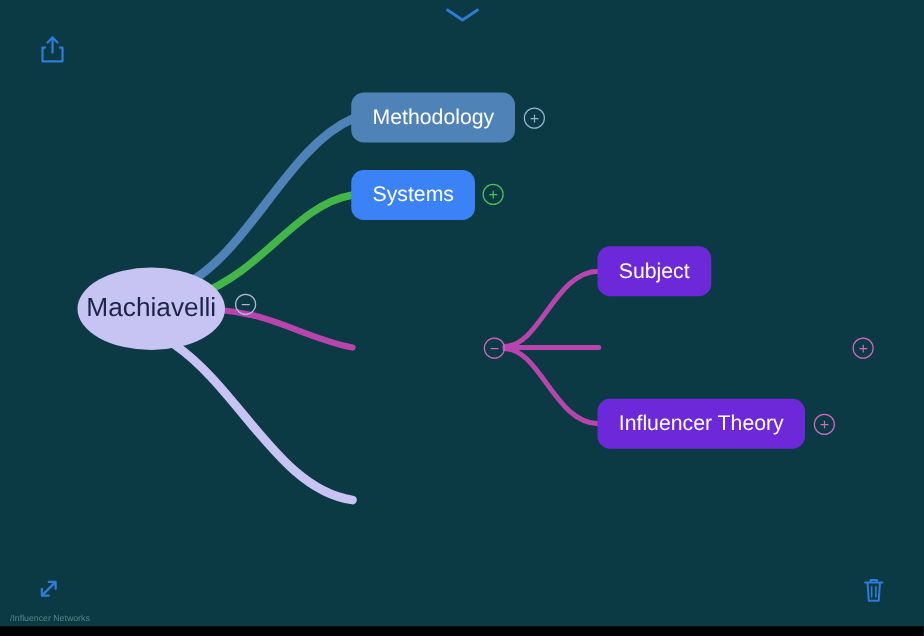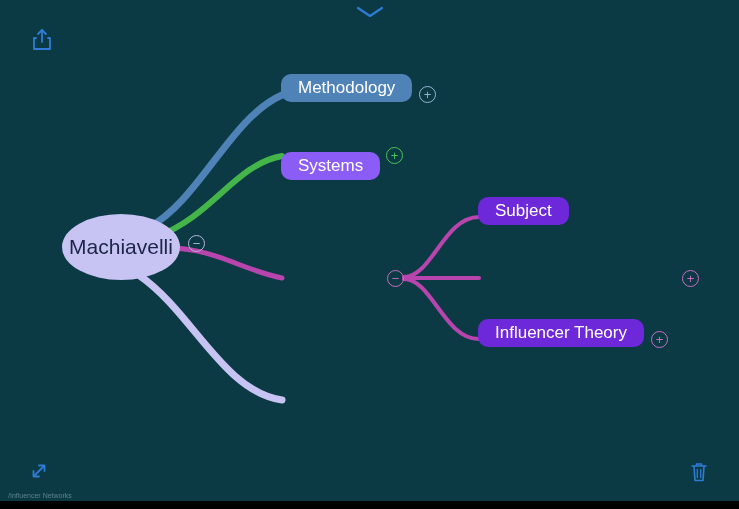--- a/index.html
+++ b/index.html
@@ -15,31 +15,31 @@
     background: #0c3a44;
   }
   svg.edges {
     position: absolute;
     left: 0; top: 0;
     width: 739px; height: 509px;
     pointer-events: none;
   }
   .node {
     position: absolute;
-    height: 28px;
+    height: 40px;
     display: inline-flex;
     align-items: center;
     padding: 0 17px;
     border-radius: 10px;
     font-size: 17px;
     white-space: nowrap;
     cursor: default;
   }
   .node.blue    { background: #4f83b8; color: #ffffff; }
-  .node.green   { background: #8b5cf6; color: #ffffff; margin-top: 16px; }
+  .node.green   { background: #3b82f6; color: #ffffff; }
   .node.magenta { background: #6d28d9; color: #ffffff; }
   .node.lavender{ background: #c7c3f3; color: #1c2547; }
   .root-node {
     position: absolute;
     left: 62px; top: 214px;
     width: 118px; height: 66px;
     background: #c7c3f3;
     border-radius: 50%;
     display: flex;
     align-items: center;

